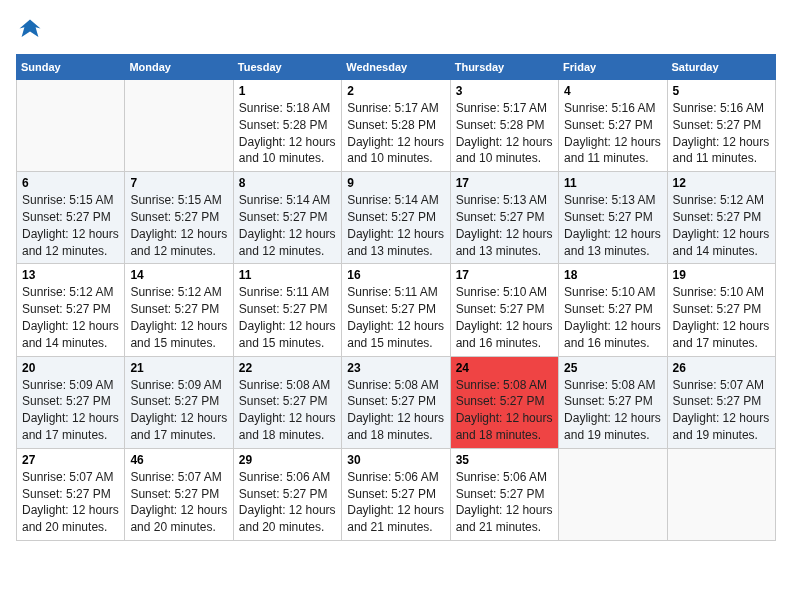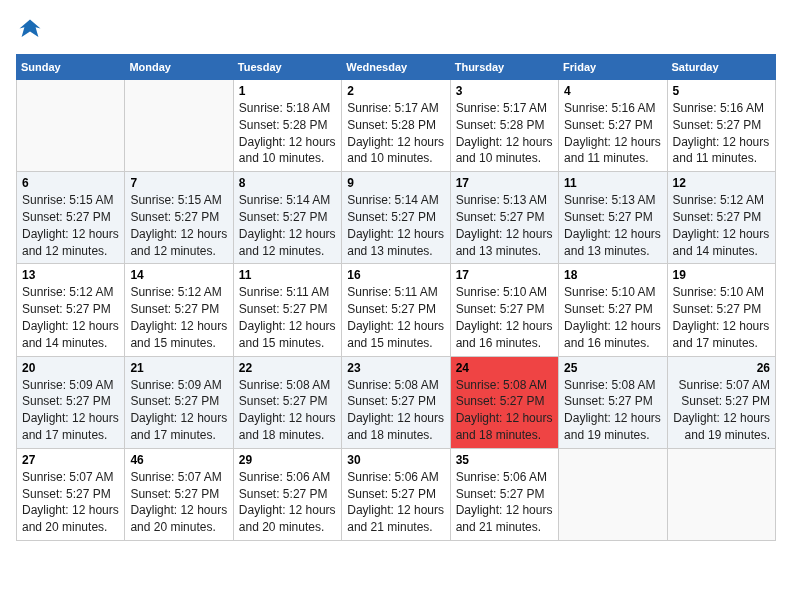--- a/index.html
+++ b/index.html
@@ -270,21 +270,21 @@
           <div class="day-info" style="white-space: pre-line;">Sunrise: 5:08 AM
 Sunset: 5:27 PM
 Daylight: 12 hours and 18 minutes.</div>
         </td>
         <td style="background: rgb(240, 244, 248);">
           <span class="day-number">25</span>
           <div class="day-info" style="white-space: pre-line;">Sunrise: 5:08 AM
 Sunset: 5:27 PM
 Daylight: 12 hours and 19 minutes.</div>
         </td>
-        <td style="background: rgb(240, 244, 248); text-align: right;">
+        <td style="background: rgb(240, 244, 248);">
           <span class="day-number">26</span>
           <div class="day-info" style="white-space: pre-line;">Sunrise: 5:07 AM
 Sunset: 5:27 PM
 Daylight: 12 hours and 19 minutes.</div>
         </td>
       </tr>
       <tr>
         <td>
           <span class="day-number">27</span>
           <div class="day-info" style="white-space: pre-line;">Sunrise: 5:07 AM

